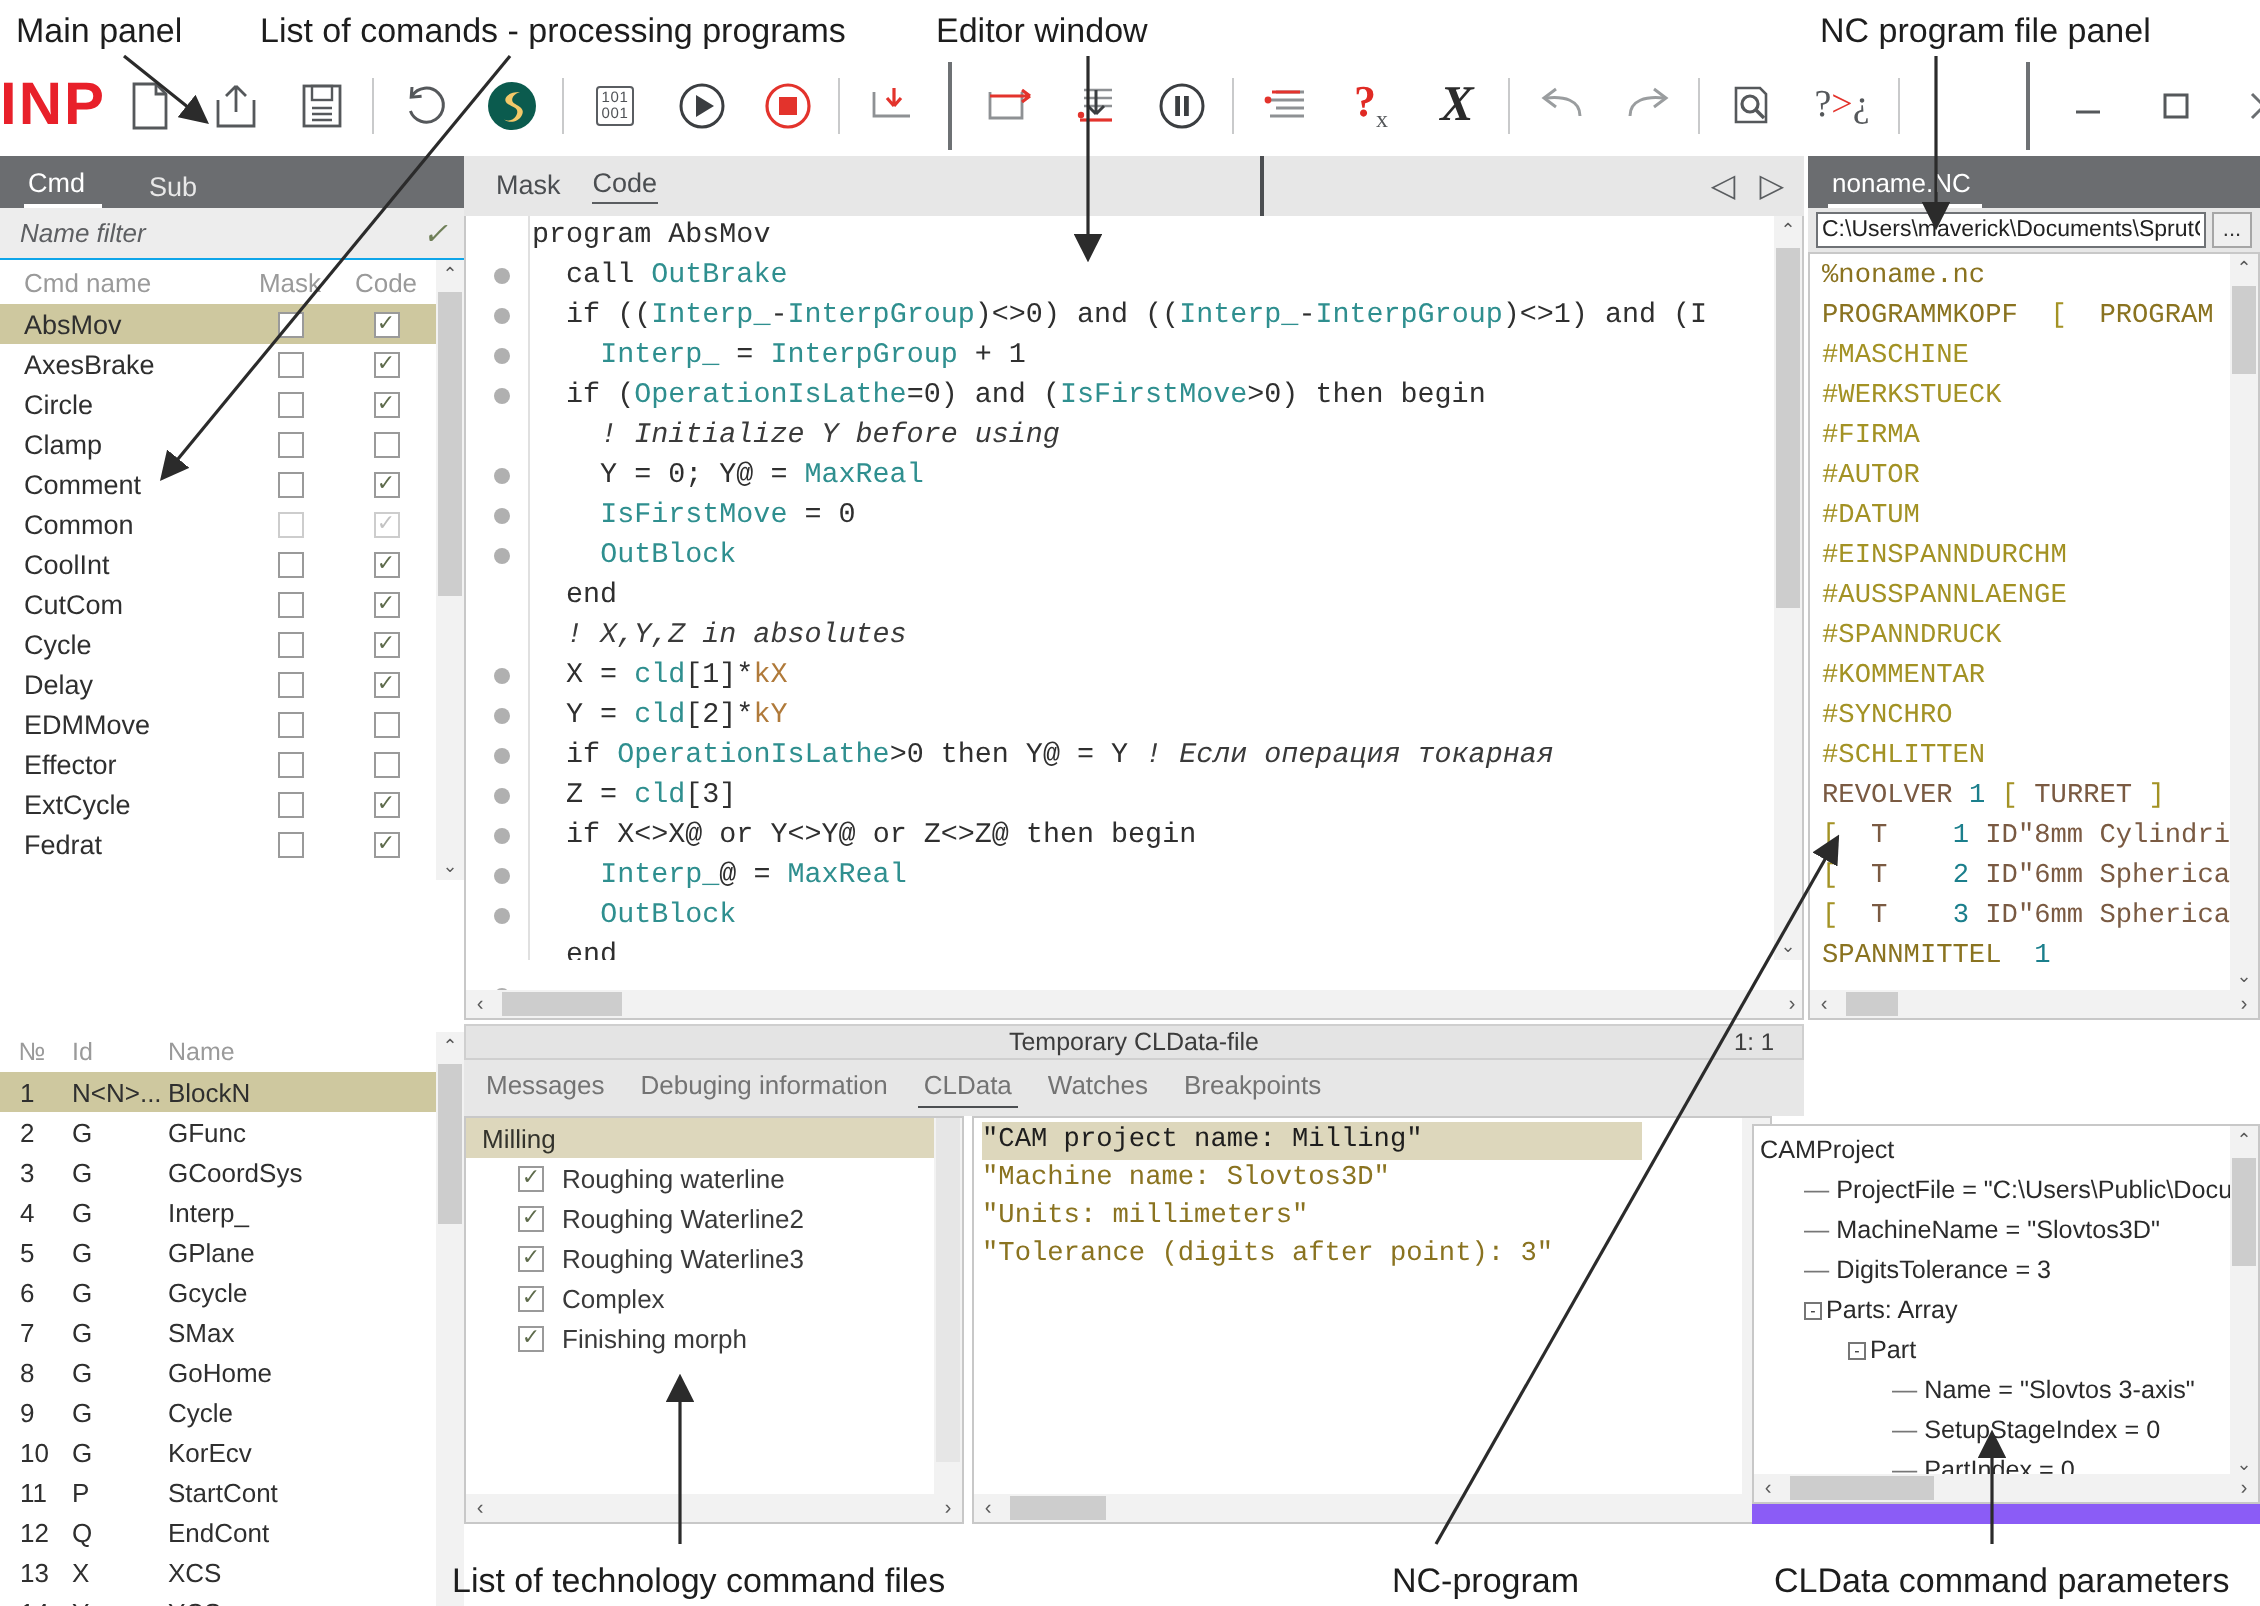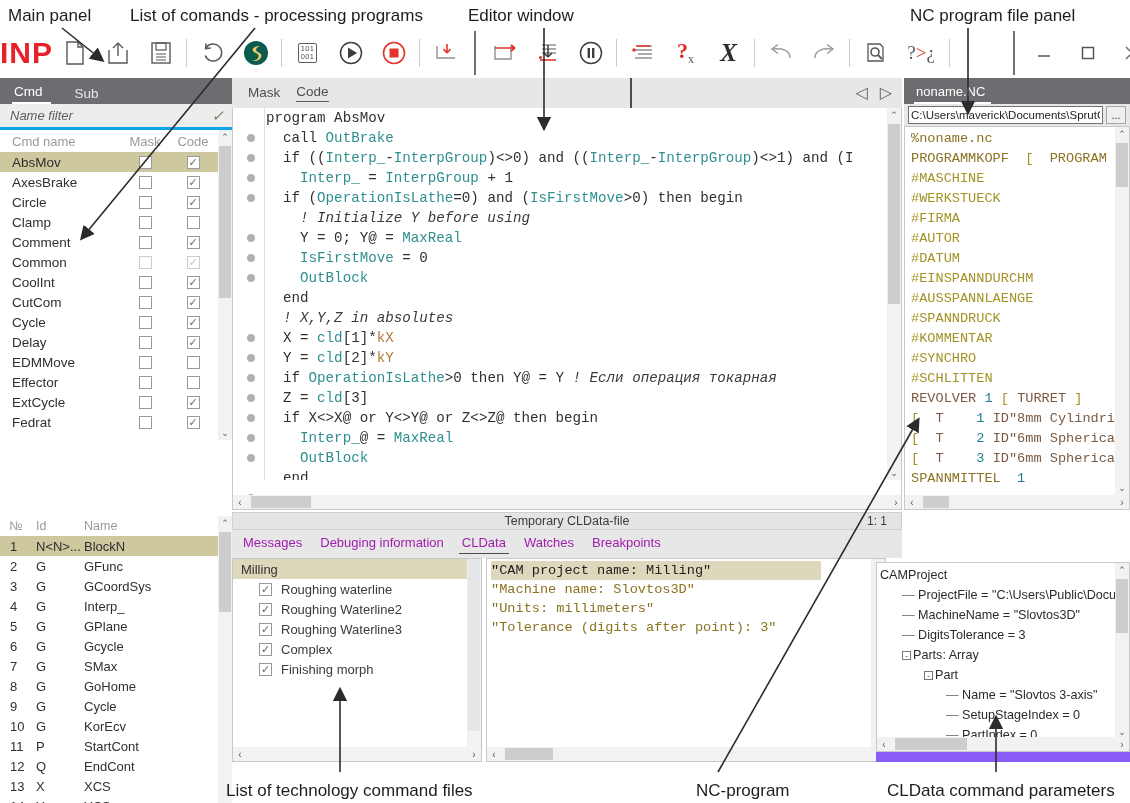--- a/index.html
+++ b/index.html
@@ -59,21 +59,21 @@
     height:26px; background:#6b6d70; display:flex; align-items:flex-end;
     padding-left:12px;
   }
   .sb-tab {
     color:#e8e8e8; font-size:13.5px; padding:0 8px 3px 2px; margin-right:22px;
   }
   .sb-tab.active { color:#ffffff; border-bottom:2px solid #ffffff; }
   .sb-filter {
     height:26px; background:#ededed; display:flex; align-items:center;
     padding:0 8px 0 10px; color:#5d5f62; font-style:italic; font-size:13px;
-    border-bottom:3px solid #0ea5e9;
+    border-bottom:1px solid #0ea5e9;
   }
   .sb-filter .chk { margin-left:auto; color:#6f7f58; font-size:15px; }
   .cmd-head {
     display:flex; height:22px; align-items:center;
     color:#9a9a9a; font-size:13px; background:#ffffff;
   }
   .cmd-head .c1 { width:120px; padding-left:12px; }
   .cmd-head .c2 { width:50px; text-align:center; }
   .cmd-head .c3 { width:46px; text-align:center; }
   .cmd-row {
@@ -150,21 +150,21 @@
 
   
   .clpanel { position:absolute; left:232px; top:512px; width:670px; height:250px; background:#ffffff; }
   .cl-title {
     height:18px; background:#e4e4e4; border:1px solid #cfcfcf;
     display:flex; align-items:center; justify-content:center;
     font-size:12.5px; color:#3c3c3c; position:relative;
   }
   .cl-title .pos { position:absolute; right:14px; font-size:12px; color:#3c3c3c; }
   .cl-tabs { height:28px; background:#e7e7e7; display:flex; align-items:center; padding-left:8px; }
-  .cl-tab { font-size:13px; color:#a21caf; margin-right:12px; padding:0 3px 3px 3px; }
+  .cl-tab { font-size:13px; color:#737373; margin-right:12px; padding:0 3px 3px 3px; }
   .cl-tab.active { border-bottom:1.6px solid #4b4e51; }
 
   .cl-body { position:absolute; left:0; top:46px; width:670px; height:204px; display:flex; }
   .cl-left { width:250px; height:204px; background:#ffffff; border:1px solid #c8c8c8; position:relative; }
   .cl-group { height:20px; background:#ddd7bc; display:flex; align-items:center; padding-left:8px; font-size:13px; color:#33332c; }
   .cl-item { height:20px; display:flex; align-items:center; padding-left:26px; font-size:13px; color:#3a3a3a; }
   .cl-item .cbx { margin-right:9px; }
   .cl-right { width:400px; height:204px; background:#ffffff; border:1px solid #c8c8c8; position:relative; margin-left:4px; }
   .cl-code {
     position:absolute; left:4px; top:2px; width:370px;

